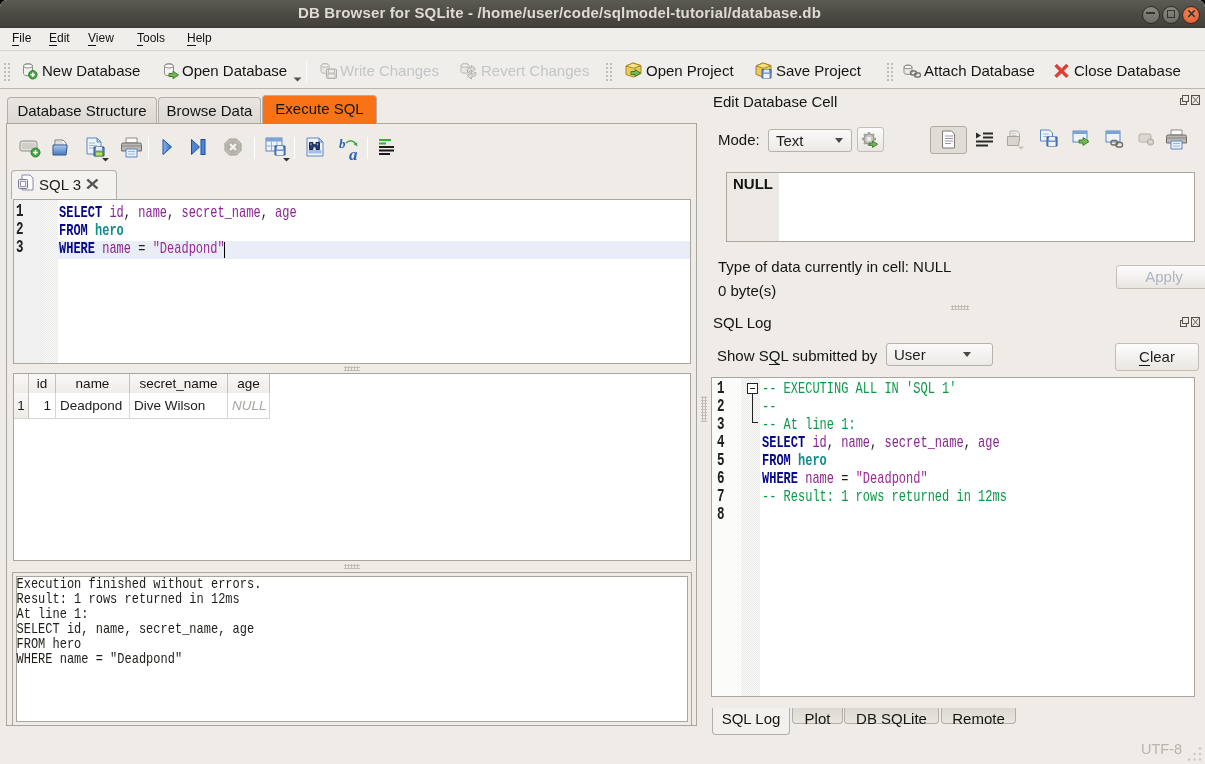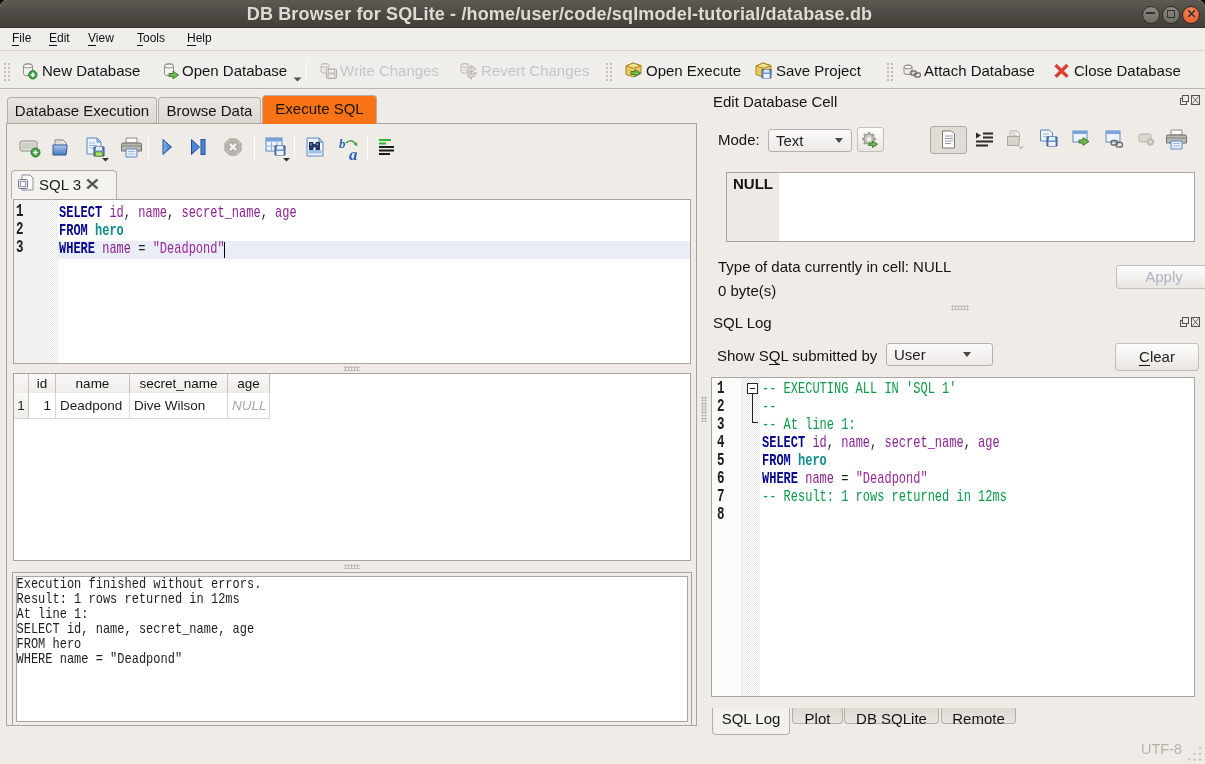--- a/index.html
+++ b/index.html
@@ -4,21 +4,21 @@
 html,body{width:1205px;height:764px;background:#000;overflow:hidden;
   font-family:"Liberation Sans",sans-serif;font-size:15px;color:#1f1d1a}
 .abs{position:absolute}
 #win{position:absolute;left:0;top:0;width:1205px;height:764px;background:#efece7;
   border-radius:7px 7px 0 0;overflow:hidden}
 
 #titlebar{position:absolute;left:0;top:0;width:1205px;height:28px;
   background:linear-gradient(#5c5a53,#4b4943 55%,#434139 92%,#373530);
   border-radius:6px 6px 0 0}
 #title{position:absolute;left:0;top:4px;width:1119px;text-align:center;
-  font-weight:bold;font-size:18px;color:#dfdbd3;letter-spacing:0.15px}
+  font-weight:bold;font-size:15px;color:#dfdbd3;letter-spacing:0.15px}
 .wbtn{position:absolute;top:5.5px;width:18px;height:18px;border-radius:50%;
   border:1px solid #2e2d29}
 #btnmin,#btnmax{background:linear-gradient(#8a8881,#6e6c65)}
 #btnclose{background:radial-gradient(circle at 50% 35%,#f58a5d,#ec6434 70%)}
 .wsym{position:absolute;color:#35332e;font-weight:bold}
 
 #menubar{position:absolute;left:0;top:28px;width:1205px;height:23px;background:#f0eeea;
   border-bottom:1px solid #d8d5cf}
 .mitem{position:absolute;top:3px;font-size:12px;color:#111}
 .mitem u{text-decoration:none;border-bottom:1px solid #111}
@@ -93,21 +93,21 @@
     <div class="mitem" style="left:187px"><u>H</u>elp</div>
   </div>
 
   <div id="toolbar">
     <div class="handle" style="left:3px;top:10px;height:19px"></div>
     <div class="tbtext" style="left:42px">New Database</div>
     <div class="tbtext" style="left:182px">Open Database</div>
     <div class="tbtext tbgray" style="left:340px">Write Changes</div>
     <div class="tbtext tbgray" style="left:481px">Revert Changes</div>
     <div class="handle" style="left:605px;top:10px;height:19px"></div>
-    <div class="tbtext" style="left:646px">Open Execute</div>
+    <div class="tbtext" style="left:646px">Open Project</div>
     <div class="tbtext" style="left:776px">Save Project</div>
     <div class="handle" style="left:886px;top:10px;height:19px"></div>
     <div class="tbtext" style="left:924px">Attach Database</div>
     <div class="tbtext" style="left:1074px">Close Database</div>
     <svg class="icon" style="left:21px;top:10px" width="17" height="18" viewBox="0 0 17 18">
       <path d="M2.5 4 Q2.5 1.8 7 1.8 Q11.5 1.8 11.5 4 L11.5 11.5 Q11.5 13.7 7 13.7 Q2.5 13.7 2.5 11.5 Z" fill="#f4f3f1" stroke="#8f8c85"></path>
       <ellipse cx="7" cy="4" rx="4.5" ry="2" fill="#fdfdfd" stroke="#8f8c85"></ellipse>
       <circle cx="11.8" cy="12.8" r="4.2" fill="#46a546" stroke="#2d7d2d"></circle>
       <path d="M11.8 10.6v4.4M9.6 12.8h4.4" stroke="#fff" stroke-width="1.5"></path>
     </svg>
@@ -149,21 +149,21 @@
       <path d="M2 5 Q2 3 6 3 Q10 3 10 5 L10 10.5 Q10 12.5 6 12.5 Q2 12.5 2 10.5 Z" fill="#eceae6" stroke="#8f8c85"></path>
       <ellipse cx="6" cy="5" rx="4" ry="1.8" fill="#f8f8f7" stroke="#8f8c85"></ellipse>
       <rect x="8.5" y="9" width="6" height="4" rx="2" fill="none" stroke="#77746d" stroke-width="1.4"></rect>
       <rect x="12.5" y="11" width="6" height="4" rx="2" fill="none" stroke="#77746d" stroke-width="1.4"></rect>
     </svg>
     <svg class="icon" style="left:1054px;top:11px" width="15" height="15" viewBox="0 0 15 15">
       <path d="M2.8 1.2L7.5 5.9l4.7-4.7 2 2L9.5 7.9l4.7 4.7-2 2-4.7-4.7-4.7 4.7-2-2 4.7-4.7L.8 3.2z" fill="#e23c33" stroke="#b02c24" stroke-width=".6"></path>
     </svg>
   </div>
 
-  <div class="tab" style="left:7px;width:150px">Database Execution</div>
+  <div class="tab" style="left:7px;width:150px">Database Structure</div>
   <div class="tab" style="left:158px;width:103px">Browse Data</div>
   <div class="tab tabactive" style="left:262px;width:115px">Execute SQL</div>
 
   <div id="lpanel">
 
     <svg class="icon" style="left:12px;top:14px" width="23" height="21" viewBox="0 0 23 21">
       <rect x="1" y="3" width="17" height="10" rx="2" fill="#e3e1dc" stroke="#8f8c85"></rect>
       <rect x="3" y="5" width="13" height="6" rx="1" fill="#cfcdc8"></rect>
       <circle cx="16.5" cy="14.5" r="4.5" fill="#46a546" stroke="#2d7d2d"></circle>
       <path d="M16.5 12.2v4.6M14.2 14.5h4.6" stroke="#fff" stroke-width="1.5"></path>

